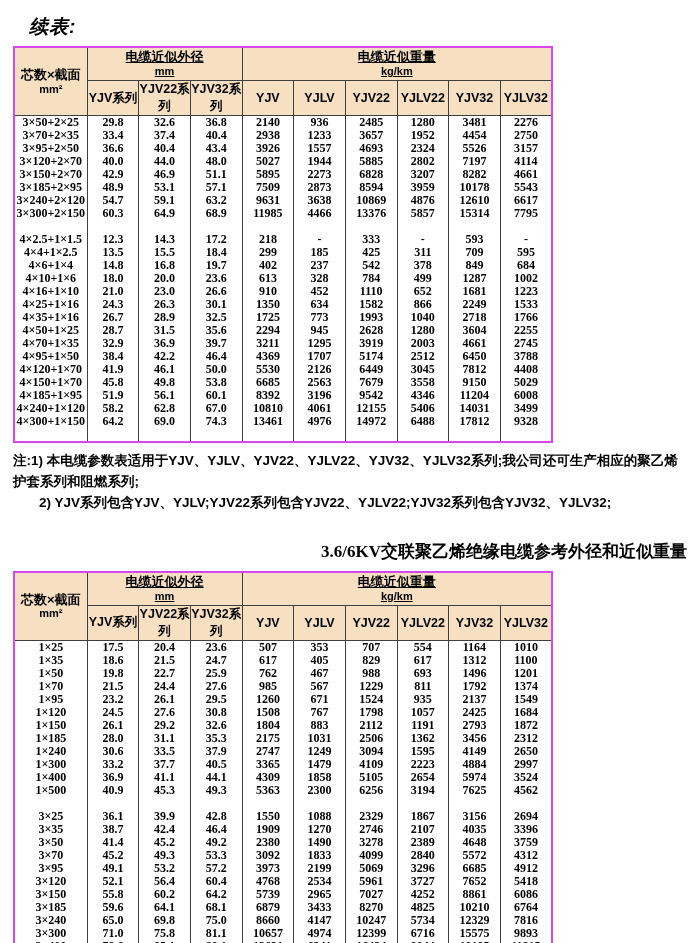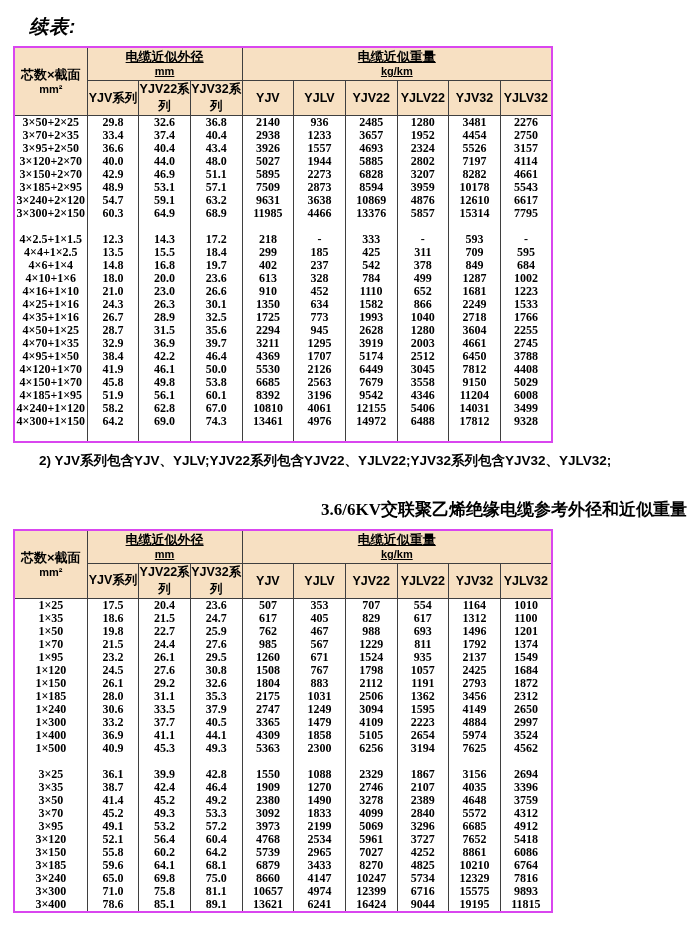--- a/index.html
+++ b/index.html
@@ -367,20 +367,21 @@
           <td>&nbsp;</td>
           <td>&nbsp;</td>
           <td>&nbsp;</td>
           <td>&nbsp;</td>
           <td>&nbsp;</td>
         </tr>
       </tbody>
   </table>
 
   <div class="notes">
+    <p class="n1">注:1) 本电缆参数表适用于YJV、YJLV、YJV22、YJLV22、YJV32、YJLV32系列;我公司还可生产相应的聚乙烯护套系列和阻燃系列;</p>
     <p class="n2">2) YJV系列包含YJV、YJLV;YJV22系列包含YJV22、YJLV22;YJV32系列包含YJV32、YJLV32;</p>
   </div>
 
   <div class="t2-title">3.6/6KV交联聚乙烯绝缘电缆参考外径和近似重量</div>
 
   <table class="spec">
     <colgroup>
       <col style="width:13.6%">
         <col style="width:9.6%">
         <col style="width:9.6%">

